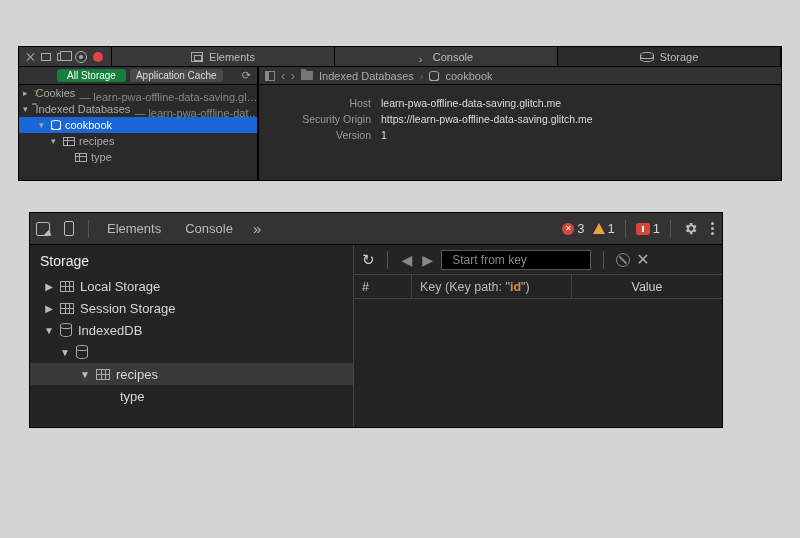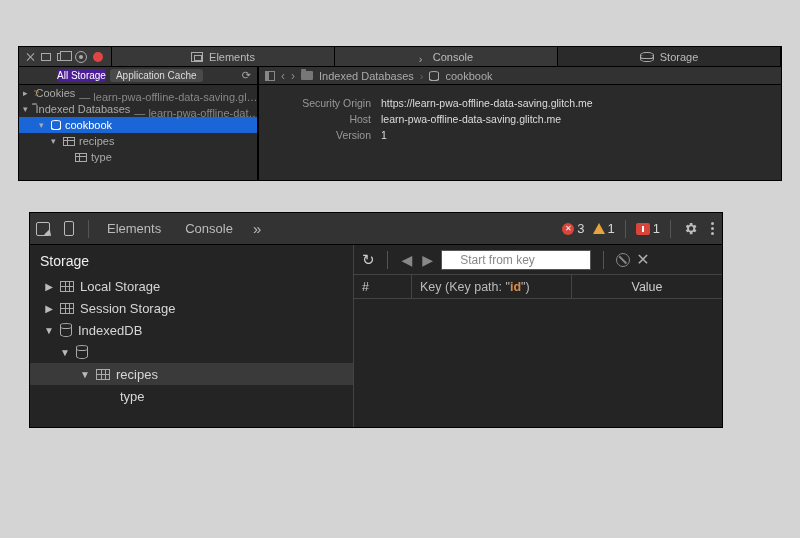--- a/index.html
+++ b/index.html
@@ -59,21 +59,21 @@
   .saf-ico-console::before{content:"›";color:#aaa;font-size:11px;line-height:8px;}
   .saf-ico-storage{width:14px;height:10px;border:1px solid #aaa;border-radius:6px/3px;position:relative;}
   .saf-ico-storage::after{content:"";position:absolute;left:-1px;right:-1px;top:2px;height:3px;border:1px solid #aaa;border-radius:6px/3px;border-top:0;}
 
   .saf-body { display:flex; height:calc(100% - 20px); }
   .saf-side { width:240px; border-right:2px solid #000; display:flex;flex-direction:column;}
   .saf-side-top {
     height:18px; background:#323232; border-bottom:1px solid #000;
     display:flex;align-items:center; gap:2px; padding-left:38px;
   }
-  .saf-pill-blue{background:#4c1d95;color:#fff;border-radius:3px;padding:1px 0;font-size:10px;}
+  .saf-pill-blue{background:#15803d;color:#fff;border-radius:3px;padding:1px 10px;font-size:10px;}
   .saf-pill-gray{background:#4a4a4a;color:#ddd;border-radius:3px;padding:1px 6px;font-size:10px;margin-left:2px;}
   .saf-refresh{margin-left:auto;margin-right:6px;color:#aaa;font-size:11px;}
 
   .saf-tree { flex:1; background:#2a2a2a; overflow:hidden;}
   .saf-row { height:16px; display:flex;align-items:center; padding-left:4px; color:#aaa; gap:4px; white-space:nowrap;}
   .saf-row .disclosure{width:8px;color:#aaa;font-size:9px;}
   .saf-row .indent1{width:12px;}
   .saf-row .indent2{width:24px;}
   .saf-row .indent3{width:36px;}
   .saf-cookie{width:10px;height:10px;border-radius:50%;background:#c98f4a;position:relative;}
@@ -147,21 +147,21 @@
   .chr-grid-ico::before{content:"";position:absolute;left:0;right:0;top:4px;height:1px;background:#aaa;}
   .chr-grid-ico::after{content:"";position:absolute;top:0;bottom:0;left:4px;width:1px;background:#aaa;box-shadow:4px 0 0 #aaa;}
   .chr-db-ico{width:12px;height:14px;position:relative;}
   .chr-db-ico::before{content:"";position:absolute;left:0;right:0;top:0;height:4px;border:1px solid #aaa;border-radius:6px/2px;}
   .chr-db-ico::after{content:"";position:absolute;left:0;right:0;top:3px;bottom:0;border:1px solid #aaa;border-top:0;border-radius:0 0 6px 6px/0 0 3px 3px;}
 
   .chr-main{flex:1;display:flex;flex-direction:column;}
   .chr-toolbar{height:30px;border-bottom:1px solid #444;display:flex;align-items:center;gap:6px;padding:0 8px;}
   .chr-reload{font-size:15px;color:#ccc;}
   .chr-nav-tri{color:#888;font-size:14px;padding:0 2px;}
-  .chr-input{flex:0 0 150px;height:20px;background:#ffffff;border:1px solid #555;color:#aaa;padding:0 18px;font-size:12px;display:flex;align-items:center;}
+  .chr-input{flex:0 0 150px;height:20px;background:#000000;border:1px solid #555;color:#aaa;padding:0 10px;font-size:12px;display:flex;align-items:center;}
   .chr-ban{width:14px;height:14px;border:1.5px solid #888;border-radius:50%;position:relative;}
   .chr-ban::after{content:"";position:absolute;left:1px;right:1px;top:5px;height:1.5px;background:#888;transform:rotate(45deg);}
   .chr-x{color:#aaa;font-size:16px;}
   .chr-tablehdr{height:24px;border-bottom:1px solid #444;display:flex;align-items:center;}
   .chr-th{border-right:1px solid #444;height:100%;display:flex;align-items:center;padding:0 8px;color:#ccc;font-size:12.5px;}
   .chr-th .keypath{color:#bbb;}
   .chr-th .keypath .id{color:#d88b46;font-weight:bold;}
   .chr-th:nth-child(1){width:58px;}
   .chr-th:nth-child(2){width:160px;}
   .chr-th:nth-child(3){flex:1;border-right:0;justify-content:center;}
@@ -239,26 +239,26 @@
         <span class="saf-chev">‹</span>
         <span class="saf-chev">›</span>
         <span class="saf-folder"></span>
         <span>Indexed Databases</span>
         <span class="sep">›</span>
         <span class="saf-db"></span>
         <span>cookbook</span>
       </div>
       <div class="saf-details">
         <div class="saf-kv">
+            <span class="k">Host</span>
+            <span class="v">learn-pwa-offline-data-saving.glitch.me</span>
+          </div>
+        <div class="saf-kv">
             <span class="k">Security Origin</span>
             <span class="v">https://learn-pwa-offline-data-saving.glitch.me</span>
-          </div>
-        <div class="saf-kv">
-            <span class="k">Host</span>
-            <span class="v">learn-pwa-offline-data-saving.glitch.me</span>
           </div>
         <div class="saf-kv">
             <span class="k">Version</span>
             <span class="v">1</span>
           </div>
       </div>
     </div>
   </div>
 </div>
 

